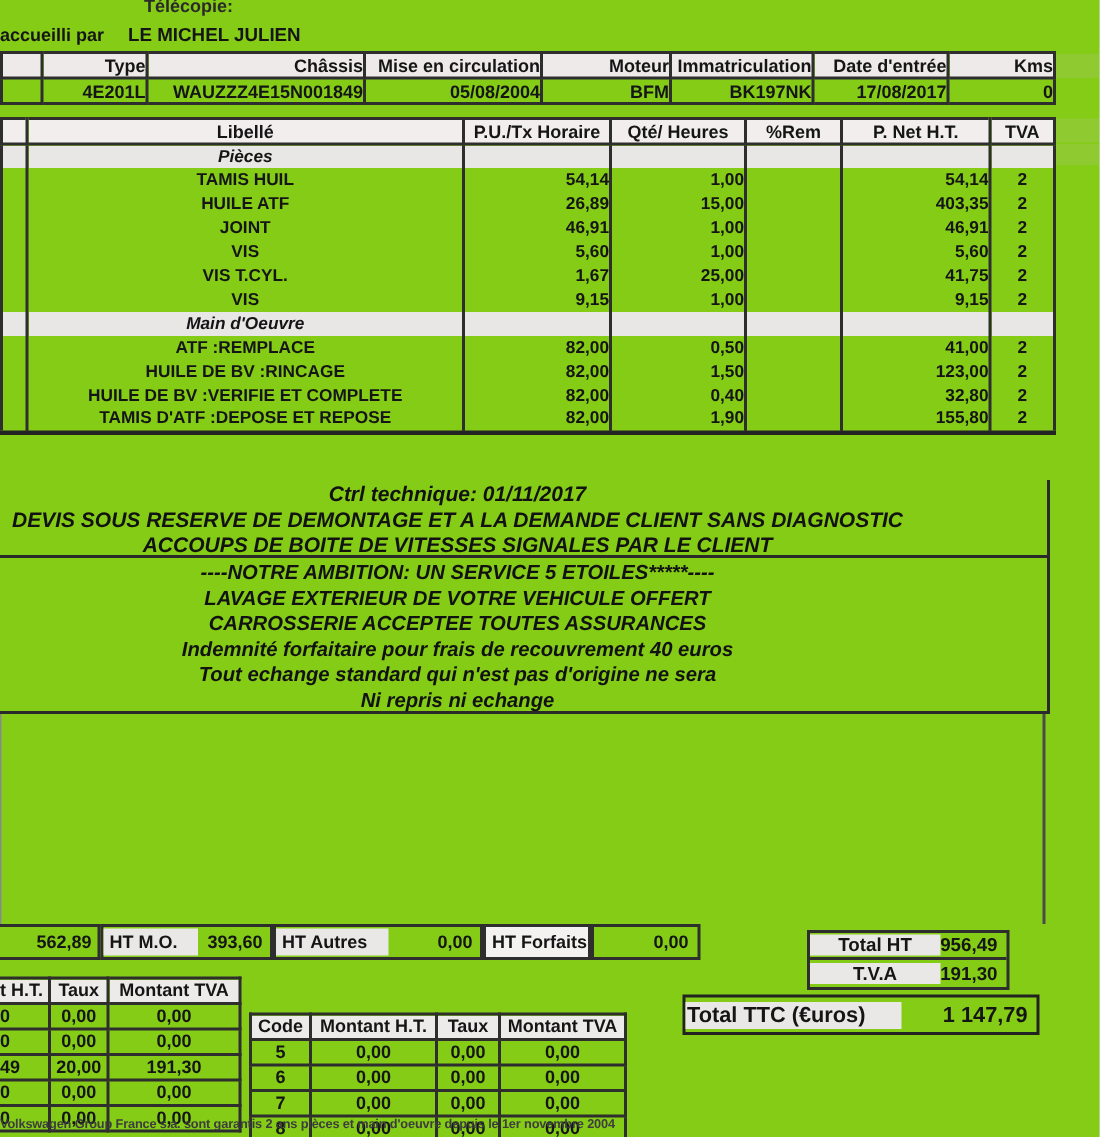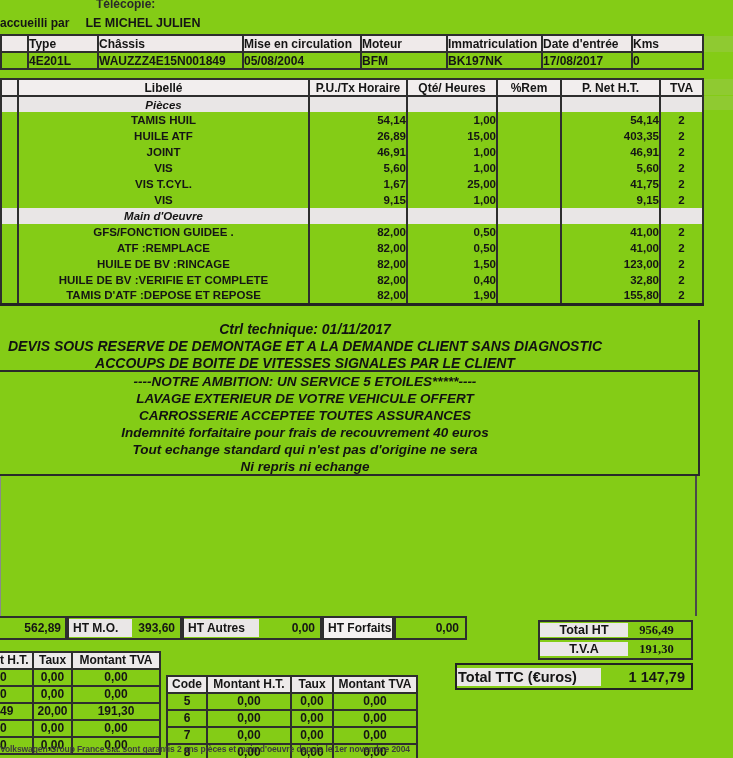--- a/index.html
+++ b/index.html
@@ -11,21 +11,21 @@
   }
   .band { position:absolute; left:0; width:733px; background:rgba(208,192,192,0.16); pointer-events:none; }
 
   
   .telecopie { position:absolute; left:96px; top:-3px; font-size:12px; font-weight:bold; color:#2a2a2a; }
   .received  { position:absolute; left:0; top:16px; font-size:12px; font-weight:bold; }
   .received .name { margin-left:16px; font-size:12.5px; }
 
   
   .vtable { position:absolute; left:0; top:34px; width:702px; border-collapse:collapse; table-layout:fixed; }
-  .vtable td { border:2px solid #2e2e2e; height:17px; text-align:left; font-size:12px; font-weight:bold;
+  .vtable td { border:2px solid #2e2e2e; height:17px; text-align:right; font-size:12px; font-weight:bold;
                white-space:nowrap; overflow:hidden; padding:0; }
   .vtable .vhead td { background:#efeaea; }
 
   
   .itable { position:absolute; left:0; top:78px; width:702px; border-collapse:collapse; table-layout:fixed;
             border-top:2px solid #2e2e2e; border-bottom:3px solid #242424; }
   .itable td { border-left:2px solid #2e2e2e; border-right:2px solid #2e2e2e; padding:0;
                font-size:11.5px; font-weight:bold; height:16px; white-space:nowrap; overflow:hidden; }
   .itable .ihead td { border-bottom:2px solid #2e2e2e; background:#f2eeee; text-align:center; font-size:12px; height:17px; }
   .secrow td { background:#e9e6e6; }
@@ -51,26 +51,26 @@
           display:flex; align-items:center; font-size:12px; font-weight:bold; }
   .tbox .lab { background:#eae7e7; padding:2px 14px 2px 4px; }
   .tbox .val { margin-left:auto; padding-right:5px; }
   #t-pieces { left:-8px; width:75px; justify-content:flex-end; padding-right:4px; border-left:none; }
   #t-mo     { left:67px;  width:115px; }
   #t-autres { left:182px; width:140px; }
   #t-forf-label { left:322px; width:72px; padding-left:4px; background:#f4f1f1; }
   #t-forf-val   { left:394px; width:73px; justify-content:flex-end; padding-right:6px; }
 
   
-  #totht { position:absolute; left:538px; top:620px; width:155px; height:40px; border:2px solid #2e2e2e;
+  #totht { position:absolute; left:538px; top:620px; width:135px; height:40px; border:2px solid #2e2e2e;
            font-size:12.5px; font-weight:bold; }
   #totht .trow { display:flex; align-items:center; height:18px; }
   #totht .trow:first-child { border-bottom:2px solid #2e2e2e; }
   #totht .tlab { width:88px; text-align:center; background:#eae7e7; }
-  #totht .tval { flex:1; text-align:center; padding-right:6px;font-family:Liberation Serif, serif; }
+  #totht .tval { flex:1; text-align:center; padding-right:6px; }
 
   
   #ttc { position:absolute; left:455px; top:663px; width:238px; height:27px; border:2.5px solid #222;
          display:flex; align-items:center; font-size:14.5px; font-weight:bold; }
   #ttc .lab { padding:1px 24px 1px 1px; background:#eae7e7; }
   #ttc .val { margin-left:auto; padding-right:6px; }
 
   
   .xtable { position:absolute; top:651px; border-collapse:collapse; table-layout:fixed; }
   .xtable td { border:2px solid #2e2e2e; text-align:center; font-size:12px; font-weight:bold;
@@ -219,29 +219,20 @@
         <td></td>
         <td class="seclabel">Main d'Oeuvre</td>
         <td></td>
           <td></td>
           <td></td>
           <td></td>
           <td></td>
       </tr>
       <tr>
         <td></td>
-        <td class="cl">GFS/FONCTION GUIDEE .</td>
-        <td class="cp">82,00</td>
-        <td class="cq">0,50</td>
-        <td class="cr"></td>
-        <td class="cn">41,00</td>
-        <td class="ct">2</td>
-      </tr>
-      <tr>
-        <td></td>
         <td class="cl">ATF :REMPLACE</td>
         <td class="cp">82,00</td>
         <td class="cq">0,50</td>
         <td class="cr"></td>
         <td class="cn">41,00</td>
         <td class="ct">2</td>
       </tr>
       <tr>
         <td></td>
         <td class="cl">HUILE DE BV :RINCAGE</td>

